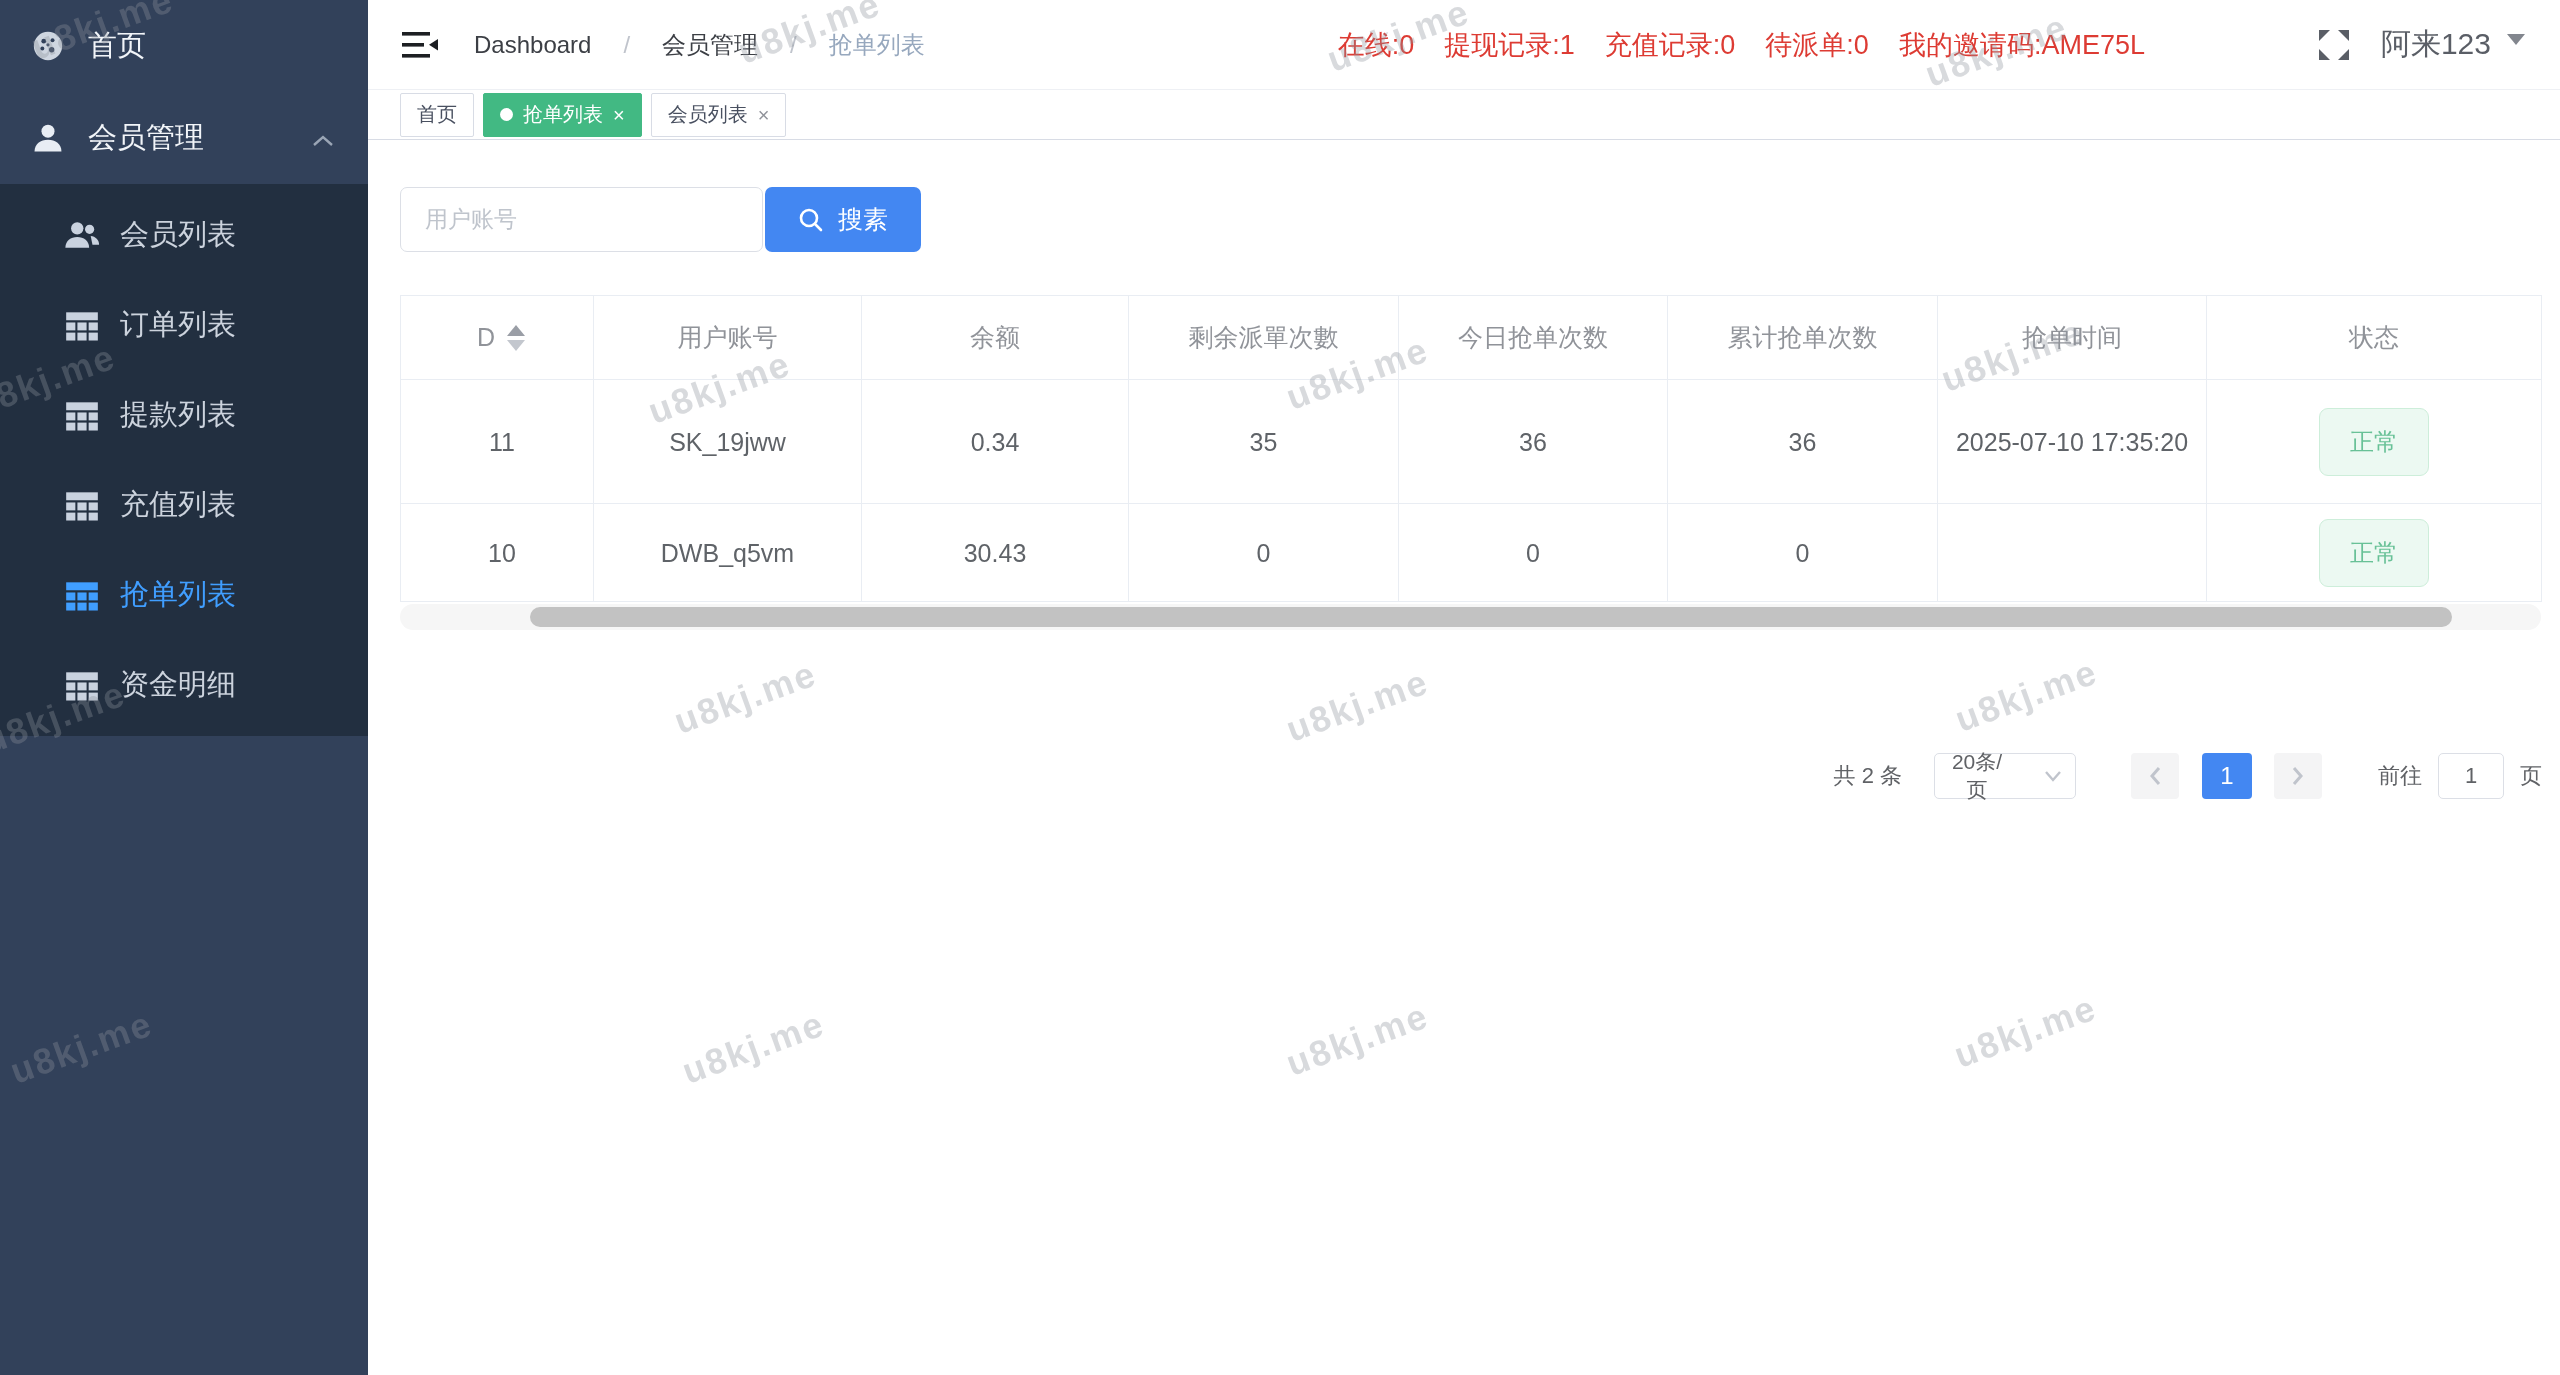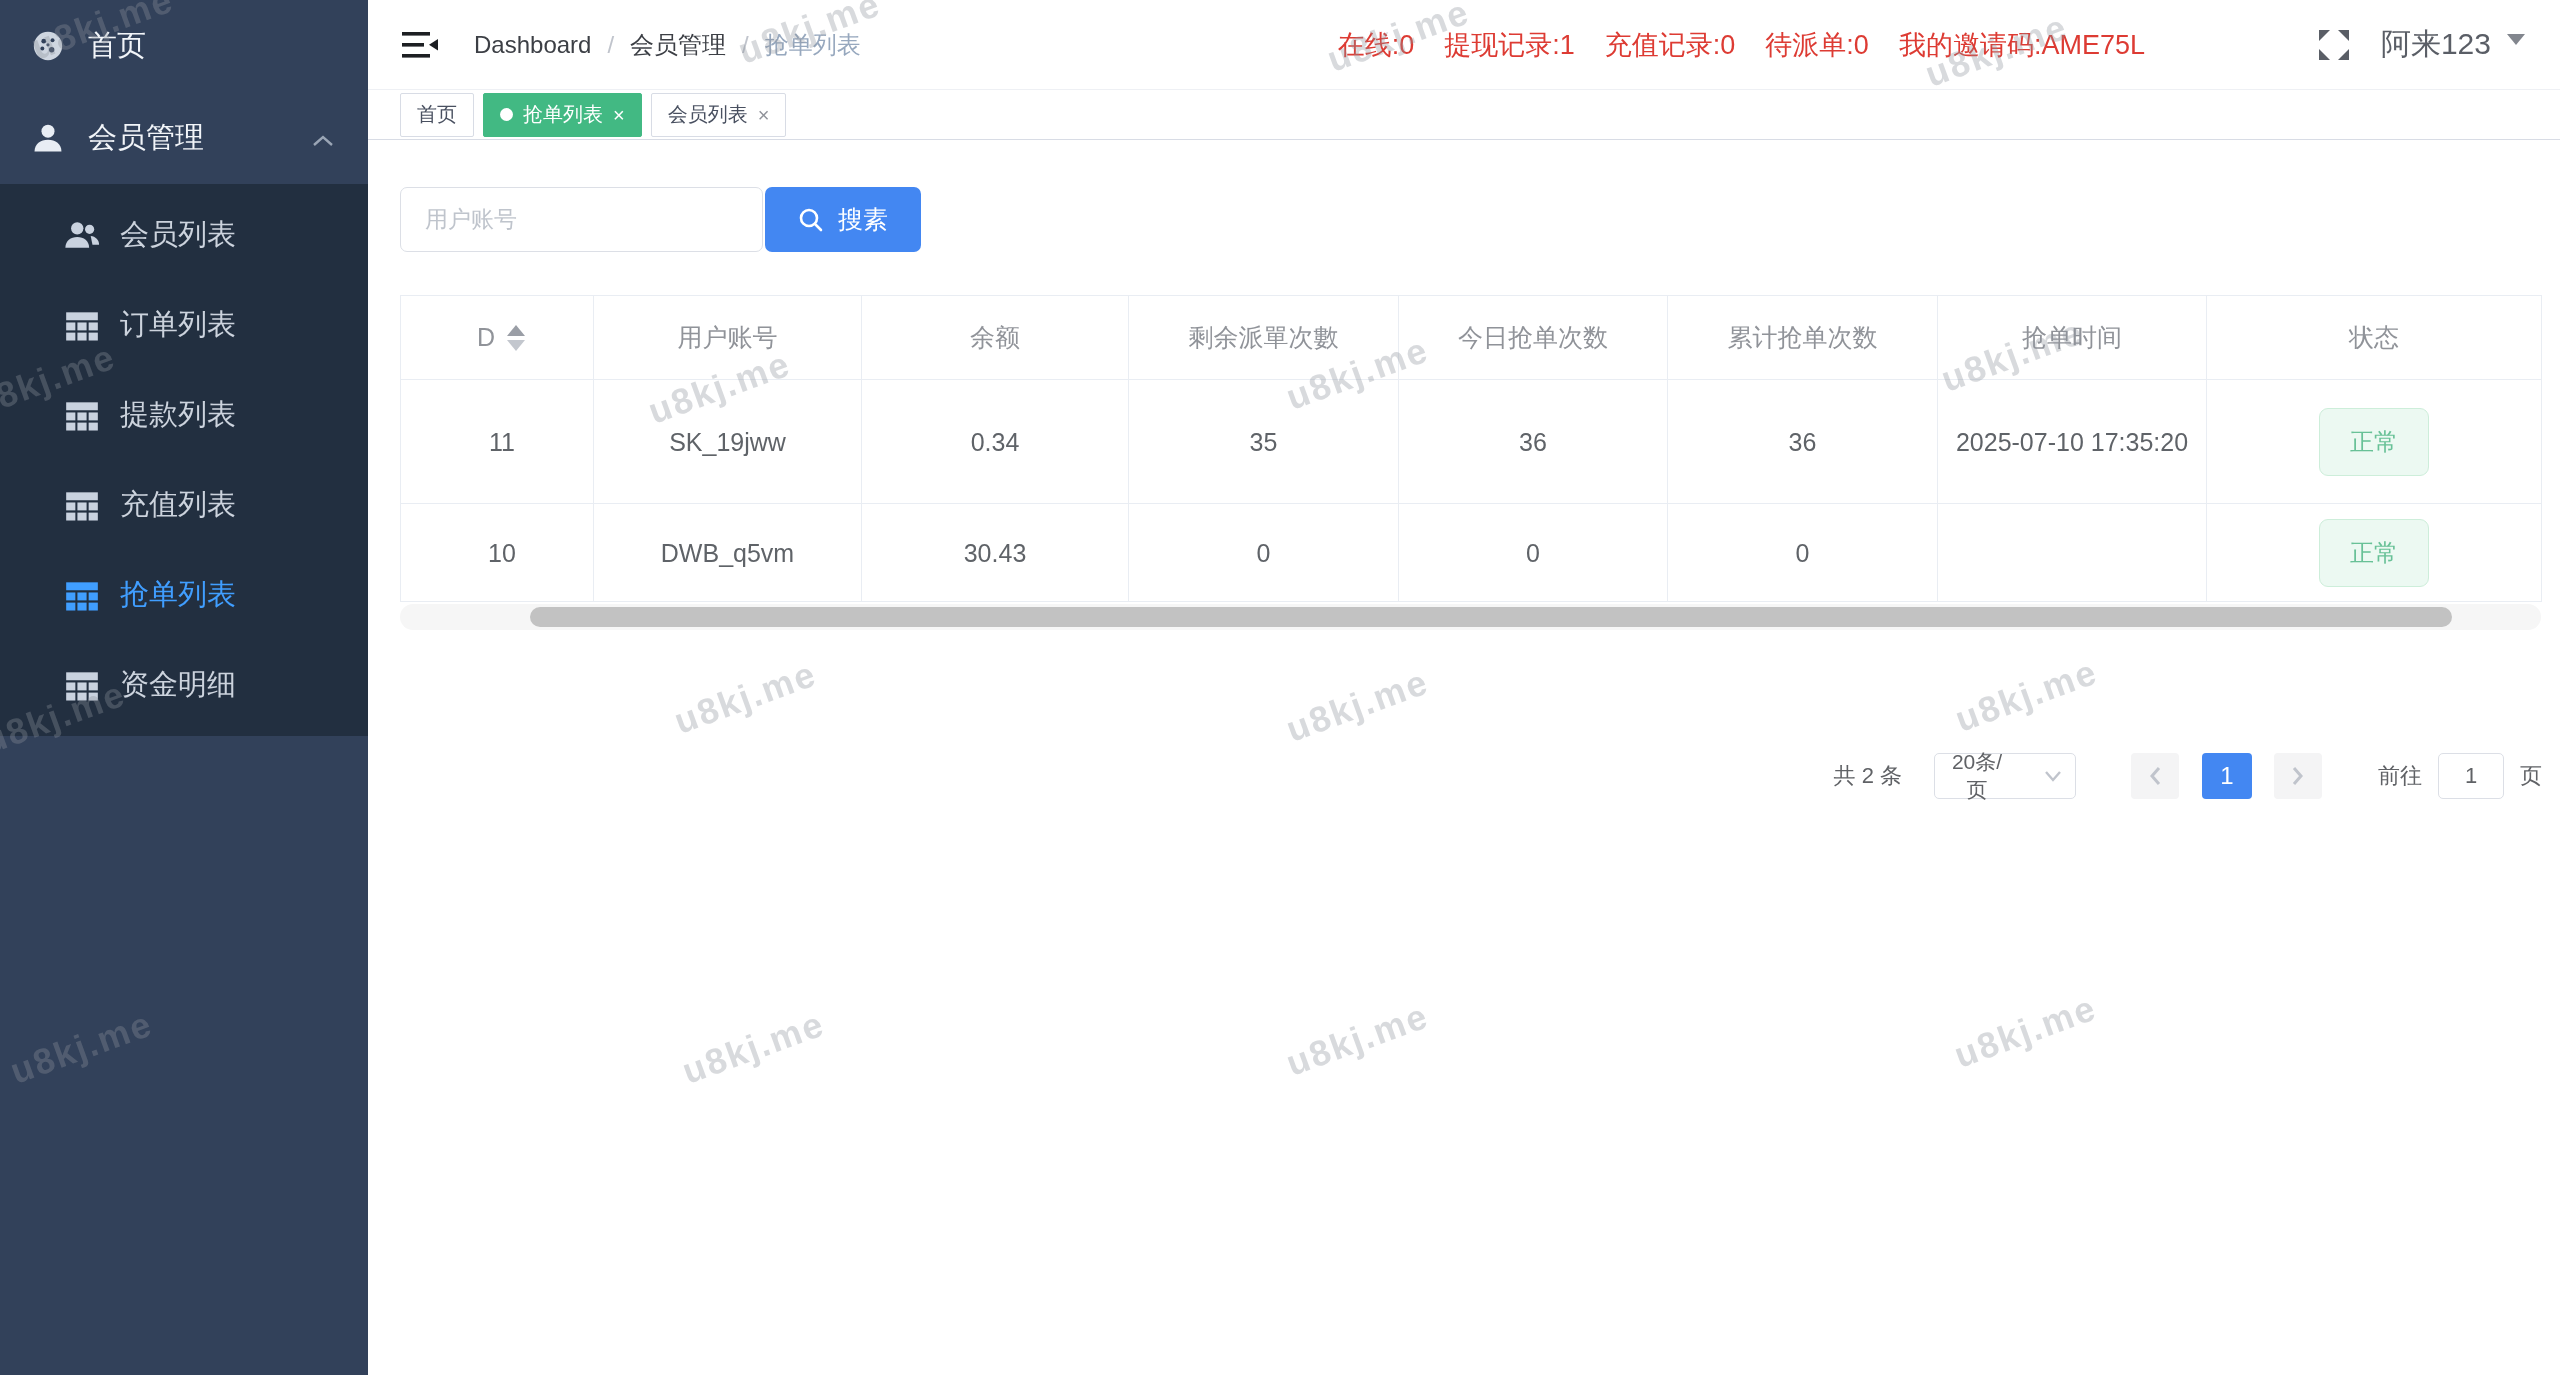--- a/index.html
+++ b/index.html
@@ -18,21 +18,21 @@
               color:#ccd3dd; font-size:29px; cursor:pointer; }
   .sub-item .mi-icon { width:40px; height:40px; margin-right:18px; display:flex; align-items:center; justify-content:center; }
   .sub-item.active { color:#409eff; }
 
   
   .main { flex:1; display:flex; flex-direction:column; background:#fff; }
 
   .navbar { height:90px; display:flex; align-items:center; padding:0 36px 0 32px;
             background:#fff; border-bottom:1px solid #eef0f4; }
   .hamburger { width:40px; height:34px; cursor:pointer; margin-right:34px; flex:none; }
-  .breadcrumb { display:flex; align-items:center; font-size:24px; white-space:nowrap; }
+  .breadcrumb { display:flex; align-items:center; font-size:24px; white-space:nowrap;gap:16px; }
   .bc-link { color:#3c3f45; cursor:pointer; }
   .bc-sep { color:#c0c4cc; margin:0 16px; }
   .bc-current { color:#97a8be; }
   .nav-spacer { flex:1; }
   .stats { display:flex; align-items:center; gap:30px; font-size:27px; color:#dd3b33; margin-right:170px; white-space:nowrap; }
   .fullscreen { width:38px; height:38px; cursor:pointer; margin-right:28px; flex:none; }
   .userbox { display:flex; cursor:pointer; }
   .username { font-size:30px; color:#5a5e66; }
   .user-caret { width:0; height:0; border-left:9px solid transparent; border-right:9px solid transparent;
                 border-top:11px solid #82868e; margin-left:16px; margin-top:10px; }

